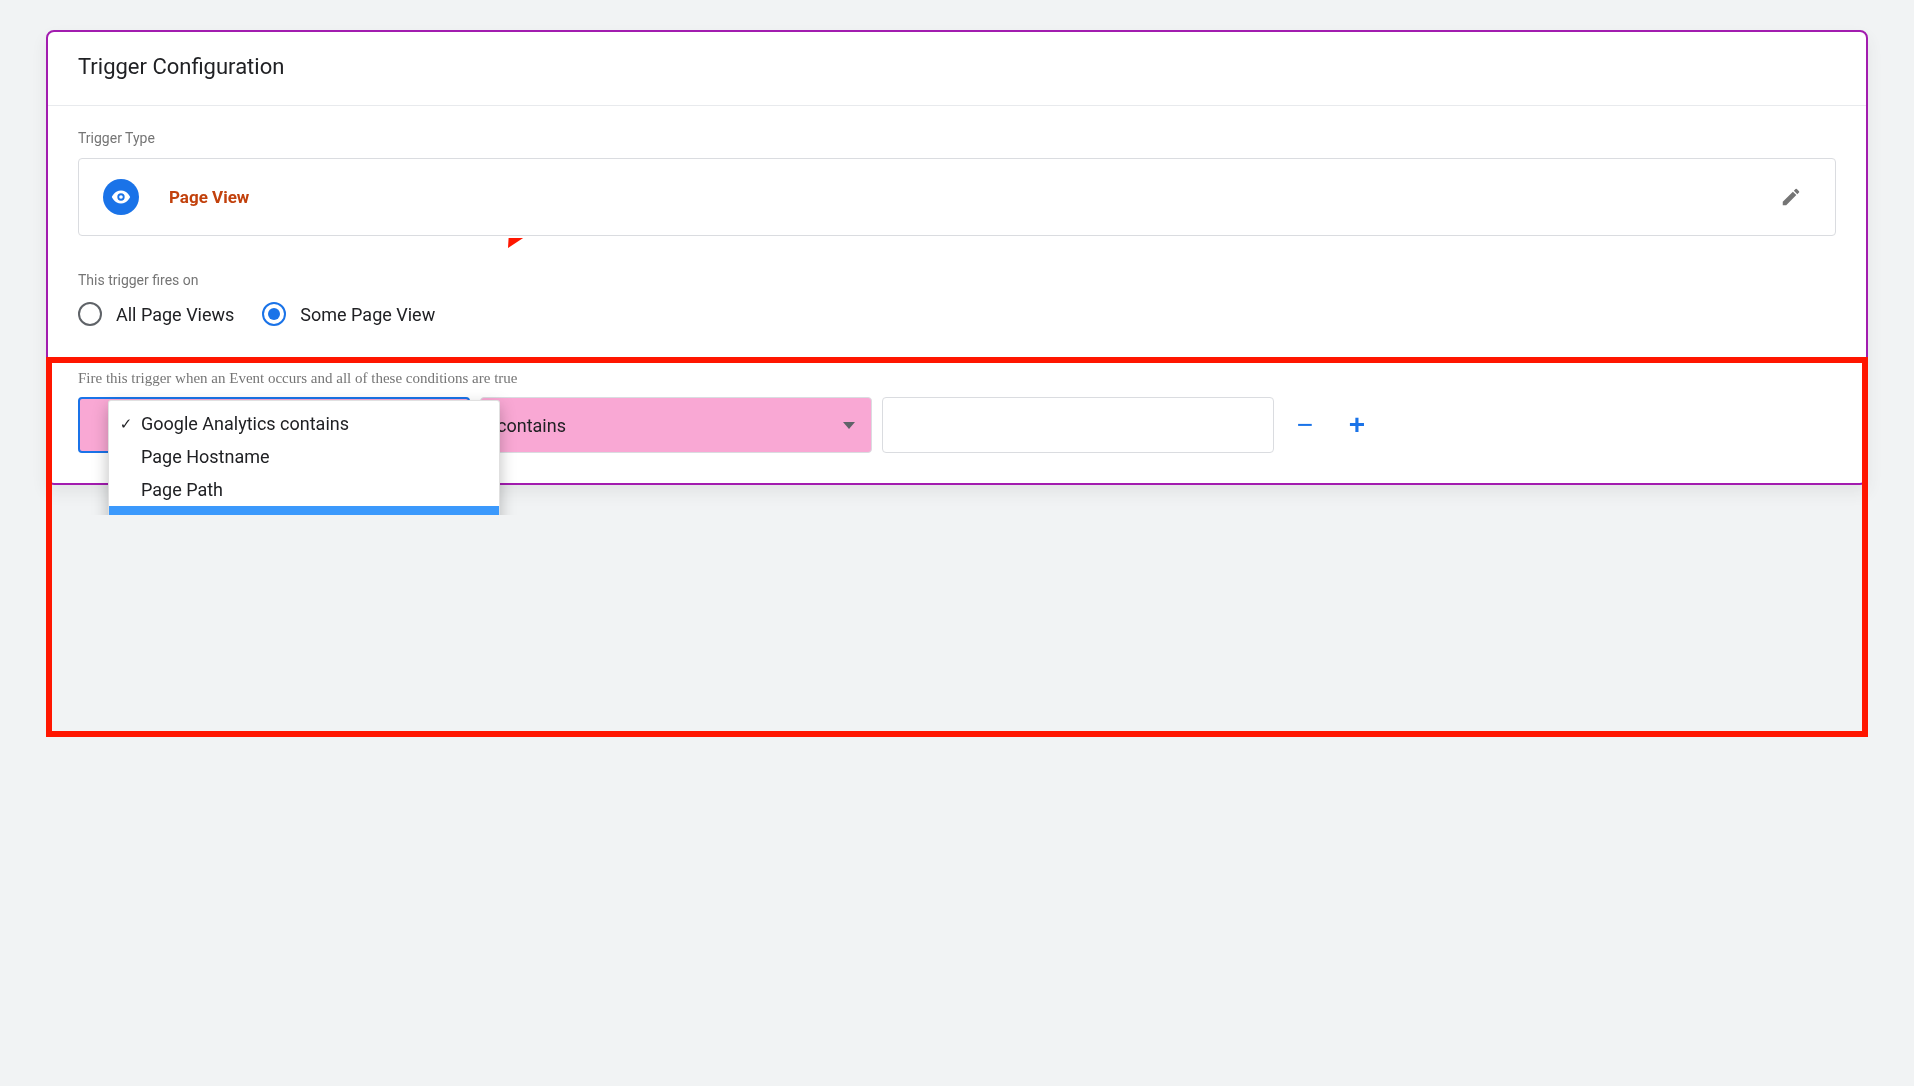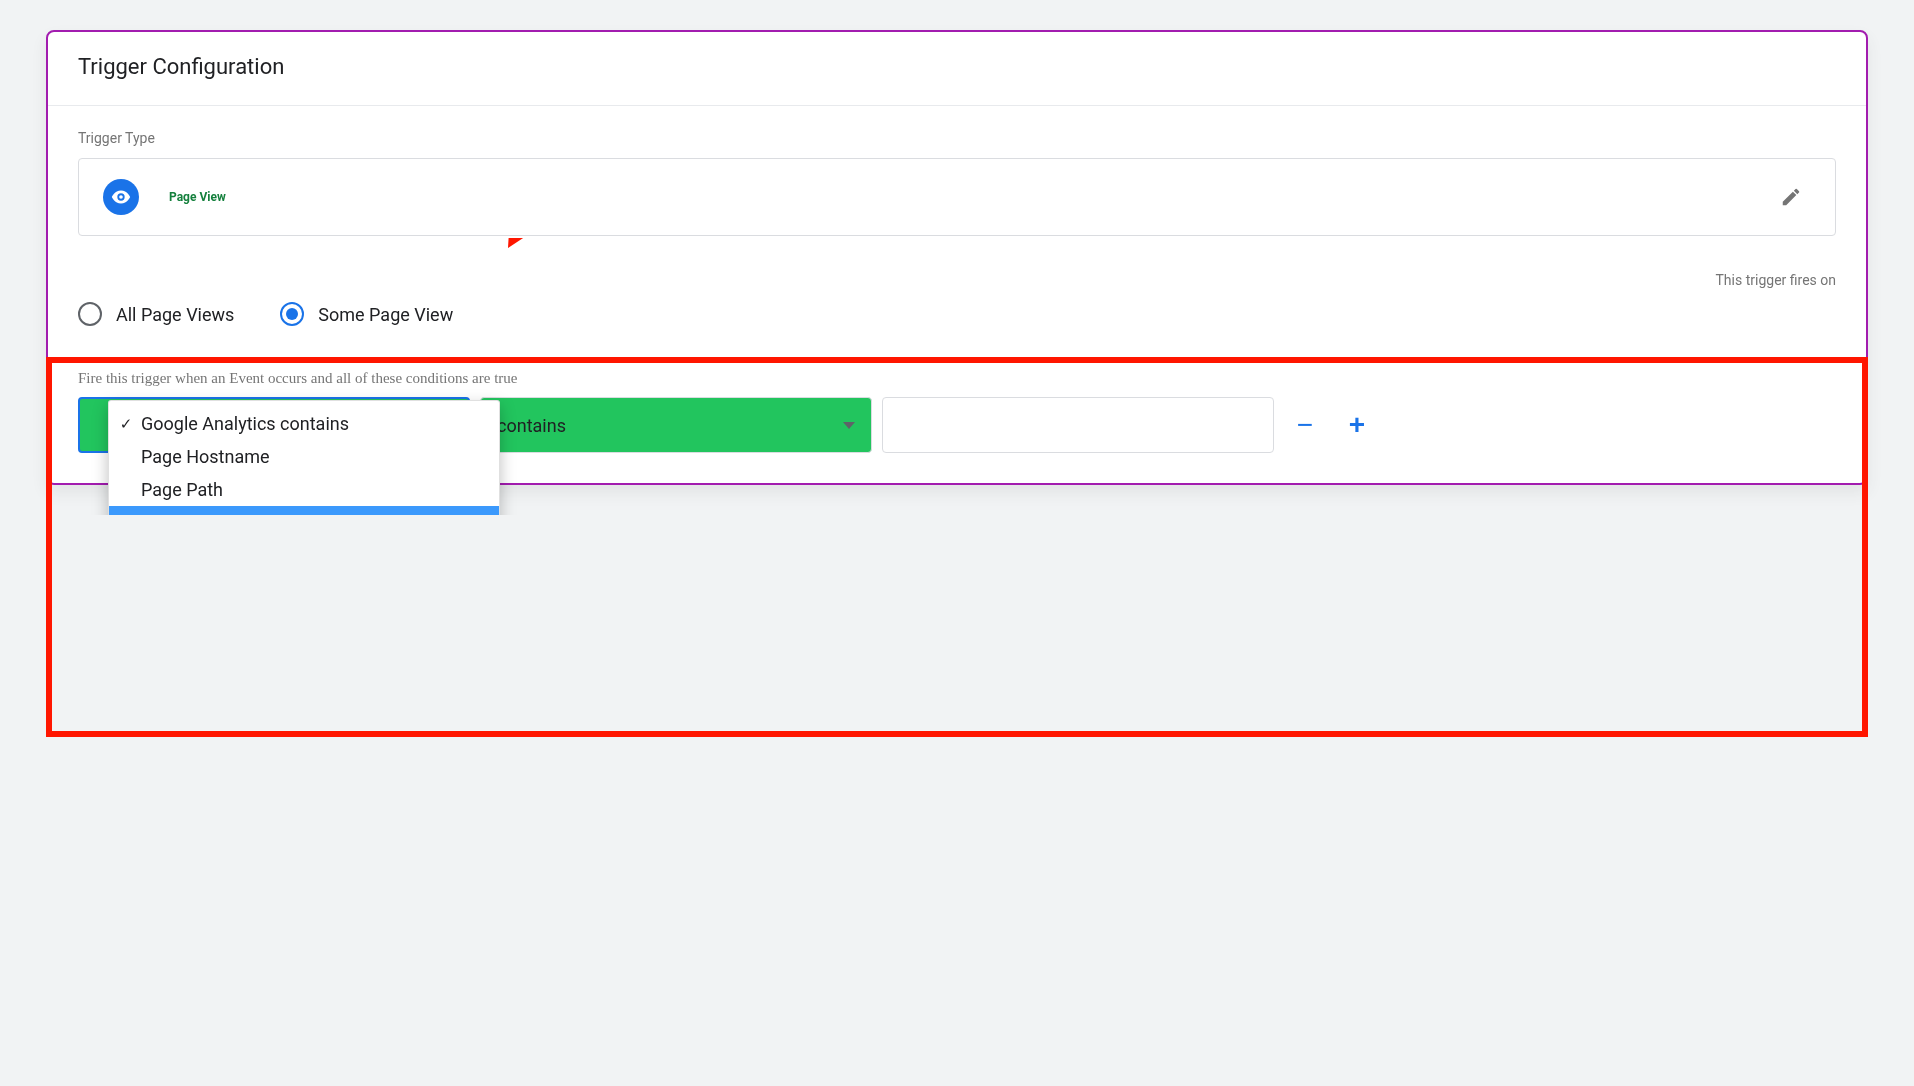--- a/index.html
+++ b/index.html
@@ -52,34 +52,34 @@
     width: 36px;
     height: 36px;
     border-radius: 50%;
     background: #1a73e8;
     display: flex;
     align-items: center;
     justify-content: center;
   }
   .eye-badge svg { width: 22px; height: 22px; fill: #fff; }
   .trigger-type-name {
-    font-size: 12px;
+    font-size: 17px;
     font-weight: 700;
-    color: #15803d;
+    color: #c2410c;
   }
   .pencil-btn {
     width: 40px; height: 40px;
     display:flex; align-items:center; justify-content:center;
     background:none; border:none; cursor:pointer; border-radius:50%;
   }
   .pencil-btn svg { width:22px; height:22px; fill:#757575; }
   .radio-row {
     display:flex;
     align-items:center;
-    gap: 46px;
+    gap: 28px;
     margin-top: 10px;
     margin-bottom: 44px;
   }
   .radio-option {
     display:flex;
     align-items:center;
     gap: 14px;
     cursor: pointer;
   }
   .radio-circle {
@@ -90,37 +90,37 @@
   }
   .radio-circle.selected {
     border-color: #1a73e8;
   }
   .radio-dot {
     width: 12px; height:12px;
     border-radius:50%;
     background:#1a73e8;
   }
   .radio-label { font-size:18px; color:#202124; }
-  .fires-label { margin-bottom: 14px; text-align: right; }
+  .fires-label { margin-bottom: 14px; }
   .conditions-label {
     font-size: 15px;
     color: #757575;
     margin-bottom: 10px;
     font-family: Liberation Serif, serif;
   }
   .condition-row {
     display:flex;
     align-items:center;
     gap: 10px;
   }
   .select-box {
     height: 56px;
     border: 1px solid #dadce0;
     border-radius: 4px;
-    background:#22c55e;
+    background:#f9a8d4;
     display:flex;
     align-items:center;
     justify-content:space-between;
     padding: 0 16px;
     font-size:18px;
     color:#202124;
     cursor:pointer;
   }
   .select-box.variable {
     width: 392px;

